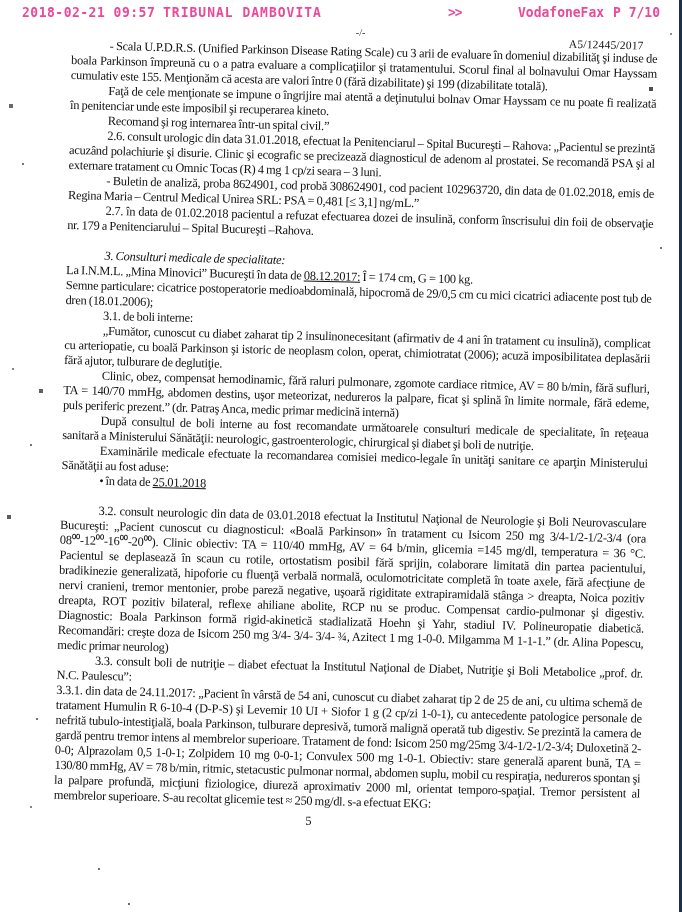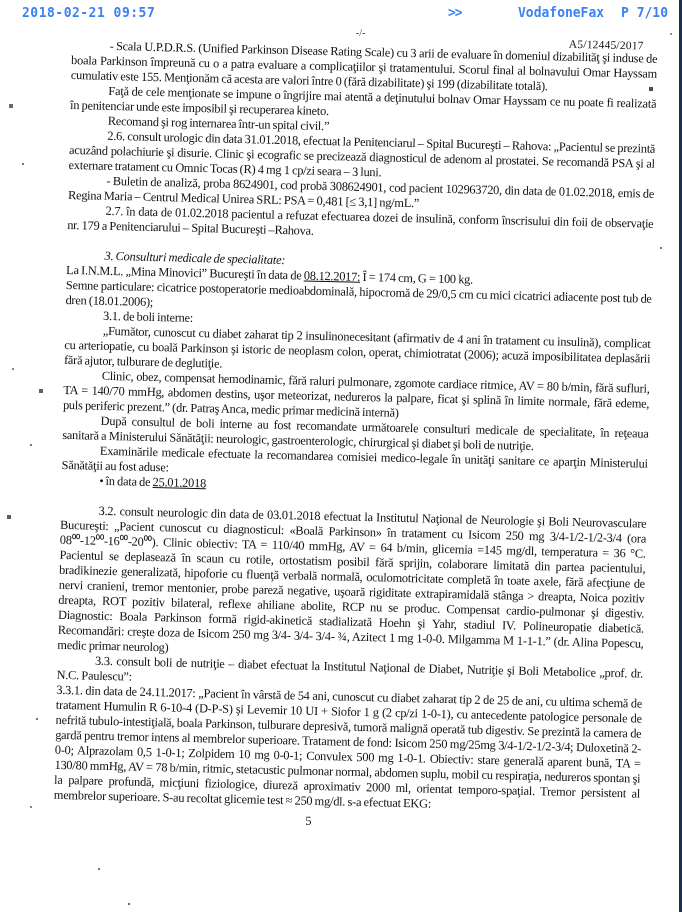--- a/index.html
+++ b/index.html
@@ -8,28 +8,28 @@
     background:#ffffff;
     position:relative;
     overflow:hidden;
     font-family:"Liberation Serif", serif;
   }
   
   .fax-header{
     position:absolute;top:4px;left:0;width:682px;height:20px;
     font-family:"DejaVu Sans Mono", monospace;
     font-weight:700;font-size:13px;line-height:16px;
-    color:#3b82f6;white-space:nowrap;
+    color:#ec4899;white-space:nowrap;
     transform:scaleY(1.05);transform-origin:0 0;
   }
   .fh-dt{position:absolute;left:22px;letter-spacing:0.5px;}
   .fh-sender{position:absolute;left:163px;letter-spacing:1px;}
   .fh-sep{position:absolute;left:448px;letter-spacing:-1px;}
   .fh-service{position:absolute;left:518px;}
-  .fh-page{position:absolute;left:613px;margin-left:8px;}
+  .fh-page{position:absolute;left:613px;}
   
   .doc{
     position:absolute;left:72px;top:24px;width:586px;
     transform:rotate(1.35deg);transform-origin:0 0;
     color:#101010;
   }
   .case-row{position:relative;height:14px;font-size:11.5px;}
   .mark{position:absolute;left:284px;top:-4px;font-size:10px;color:#222;}
   .case-no{position:absolute;right:14px;top:2px;letter-spacing:0.2px;}
   .body p{
@@ -65,20 +65,21 @@
       670px 33px 0 0 #777,
       98px 868px 0 0 #555;
     opacity:0.8;
   }
 </style>
 </head>
 <body>
 
 <header class="fax-header">
   <span class="fh-dt">2018-02-21 09:57</span>
+  <span class="fh-sender">TRIBUNAL DAMBOVITA</span>
   <span class="fh-sep">&gt;&gt;</span>
   <span class="fh-service">VodafoneFax</span>
   <span class="fh-page">P 7/10</span>
 </header>
 
 <div class="doc">
   <div class="case-row">
     <span class="mark">-/-</span>
     <span class="case-no">A5/12445/2017</span>
   </div>

